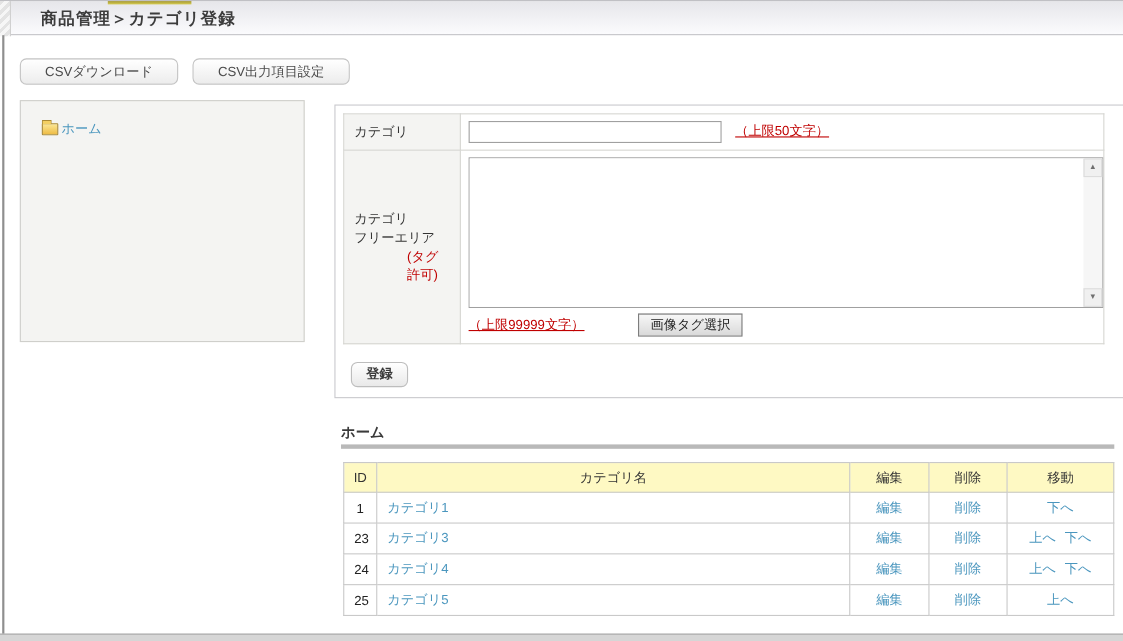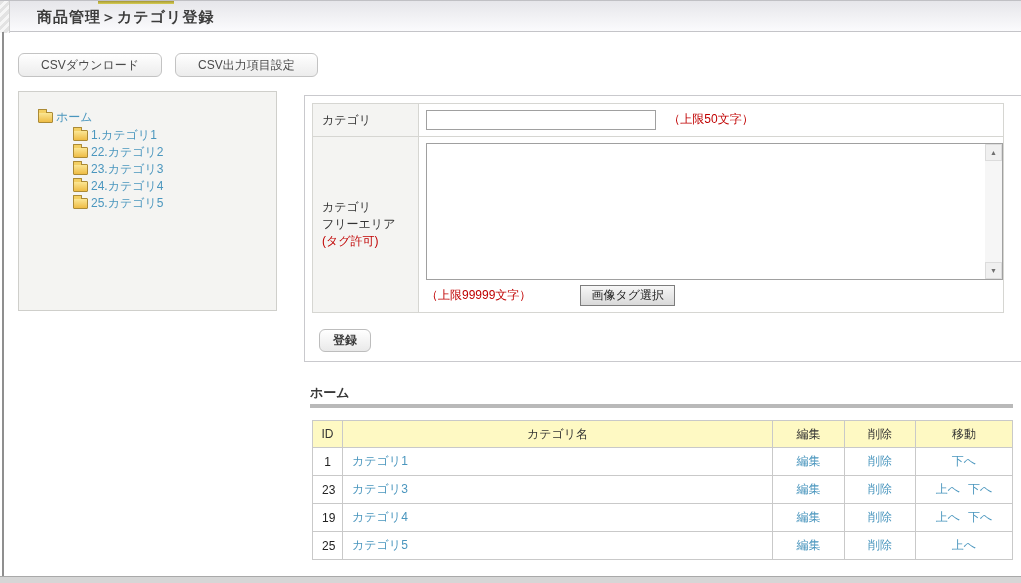--- a/index.html
+++ b/index.html
@@ -71,22 +71,22 @@
   .form-table th{
     width:106px;background:#f4f4f2;border:1px solid #d6d6d2;
     font-weight:normal;text-align:left;vertical-align:middle;
     padding:6px 9px;font-size:12px;color:#333;box-sizing:border-box;
   }
   .form-table td{
     border:1px solid #d6d6d2;padding:6px 7px;vertical-align:top;background:#fff;
   }
   .row-category td, .row-category th{height:32px;box-sizing:border-box;}
   .row-free td{height:175px;box-sizing:border-box;}
-  .label-note{color:#c00000;}
-  .limit-note{color:#c00000;font-size:12px;}
+  .label-note{color:#c00000;margin-left:48px;}
+  .limit-note{color:#c00000;font-size:12px;text-decoration:underline;}
   .text-input{
     width:230px;height:20px;border:1px solid #a0a0a0;box-sizing:border-box;
     font-family:inherit;font-size:12px;padding:0 3px;vertical-align:middle;margin-right:9px;
   }
   .textarea-wrap{
     position:relative;width:577px;height:137px;border:1px solid #a0a0a0;box-sizing:border-box;background:#fff;
   }
   .free-textarea{
     position:absolute;left:0;top:0;width:559px;height:135px;border:none;outline:none;resize:none;
     font-family:inherit;font-size:12px;box-sizing:border-box;background:#fff;
@@ -154,42 +154,20 @@
 <div class="csv-row">
   <button class="soft-btn">CSVダウンロード</button>
   <button class="soft-btn">CSV出力項目設定</button>
 </div>
 
 <div class="tree-panel">
   <div class="tree-root">
     <div class="tree-item">
       <span class="folder-icon"></span>
       <a class="tree-link">ホーム</a>
-    </div>
-    <div class="tree-children">
-      <div class="tree-item">
-        <span class="folder-icon"></span>
-        <a class="tree-link">1.カテゴリ1</a>
-      </div>
-      <div class="tree-item">
-        <span class="folder-icon"></span>
-        <a class="tree-link">22.カテゴリ2</a>
-      </div>
-      <div class="tree-item">
-        <span class="folder-icon"></span>
-        <a class="tree-link">23.カテゴリ3</a>
-      </div>
-      <div class="tree-item">
-        <span class="folder-icon"></span>
-        <a class="tree-link">24.カテゴリ4</a>
-      </div>
-      <div class="tree-item">
-        <span class="folder-icon"></span>
-        <a class="tree-link">25.カテゴリ5</a>
-      </div>
     </div>
   </div>
 </div>
 
 <div class="form-box">
   <table class="form-table">
     <tbody>
         <tr class="row-category">
       <th>カテゴリ</th>
       <td>
@@ -251,21 +229,21 @@
       <td class="cell-center"><a class="tbl-link move-link">下へ</a></td>
     </tr>
     <tr>
       <td class="cell-id">23</td>
       <td><a class="tbl-link">カテゴリ3</a></td>
       <td class="cell-center"><a class="tbl-link">編集</a></td>
       <td class="cell-center"><a class="tbl-link">削除</a></td>
       <td class="cell-center"><a class="tbl-link move-link">上へ</a><a class="tbl-link move-link">下へ</a></td>
     </tr>
     <tr>
-      <td class="cell-id">19</td>
+      <td class="cell-id">24</td>
       <td><a class="tbl-link">カテゴリ4</a></td>
       <td class="cell-center"><a class="tbl-link">編集</a></td>
       <td class="cell-center"><a class="tbl-link">削除</a></td>
       <td class="cell-center"><a class="tbl-link move-link">上へ</a><a class="tbl-link move-link">下へ</a></td>
     </tr>
     <tr>
       <td class="cell-id">25</td>
       <td><a class="tbl-link">カテゴリ5</a></td>
       <td class="cell-center"><a class="tbl-link">編集</a></td>
       <td class="cell-center"><a class="tbl-link">削除</a></td>

